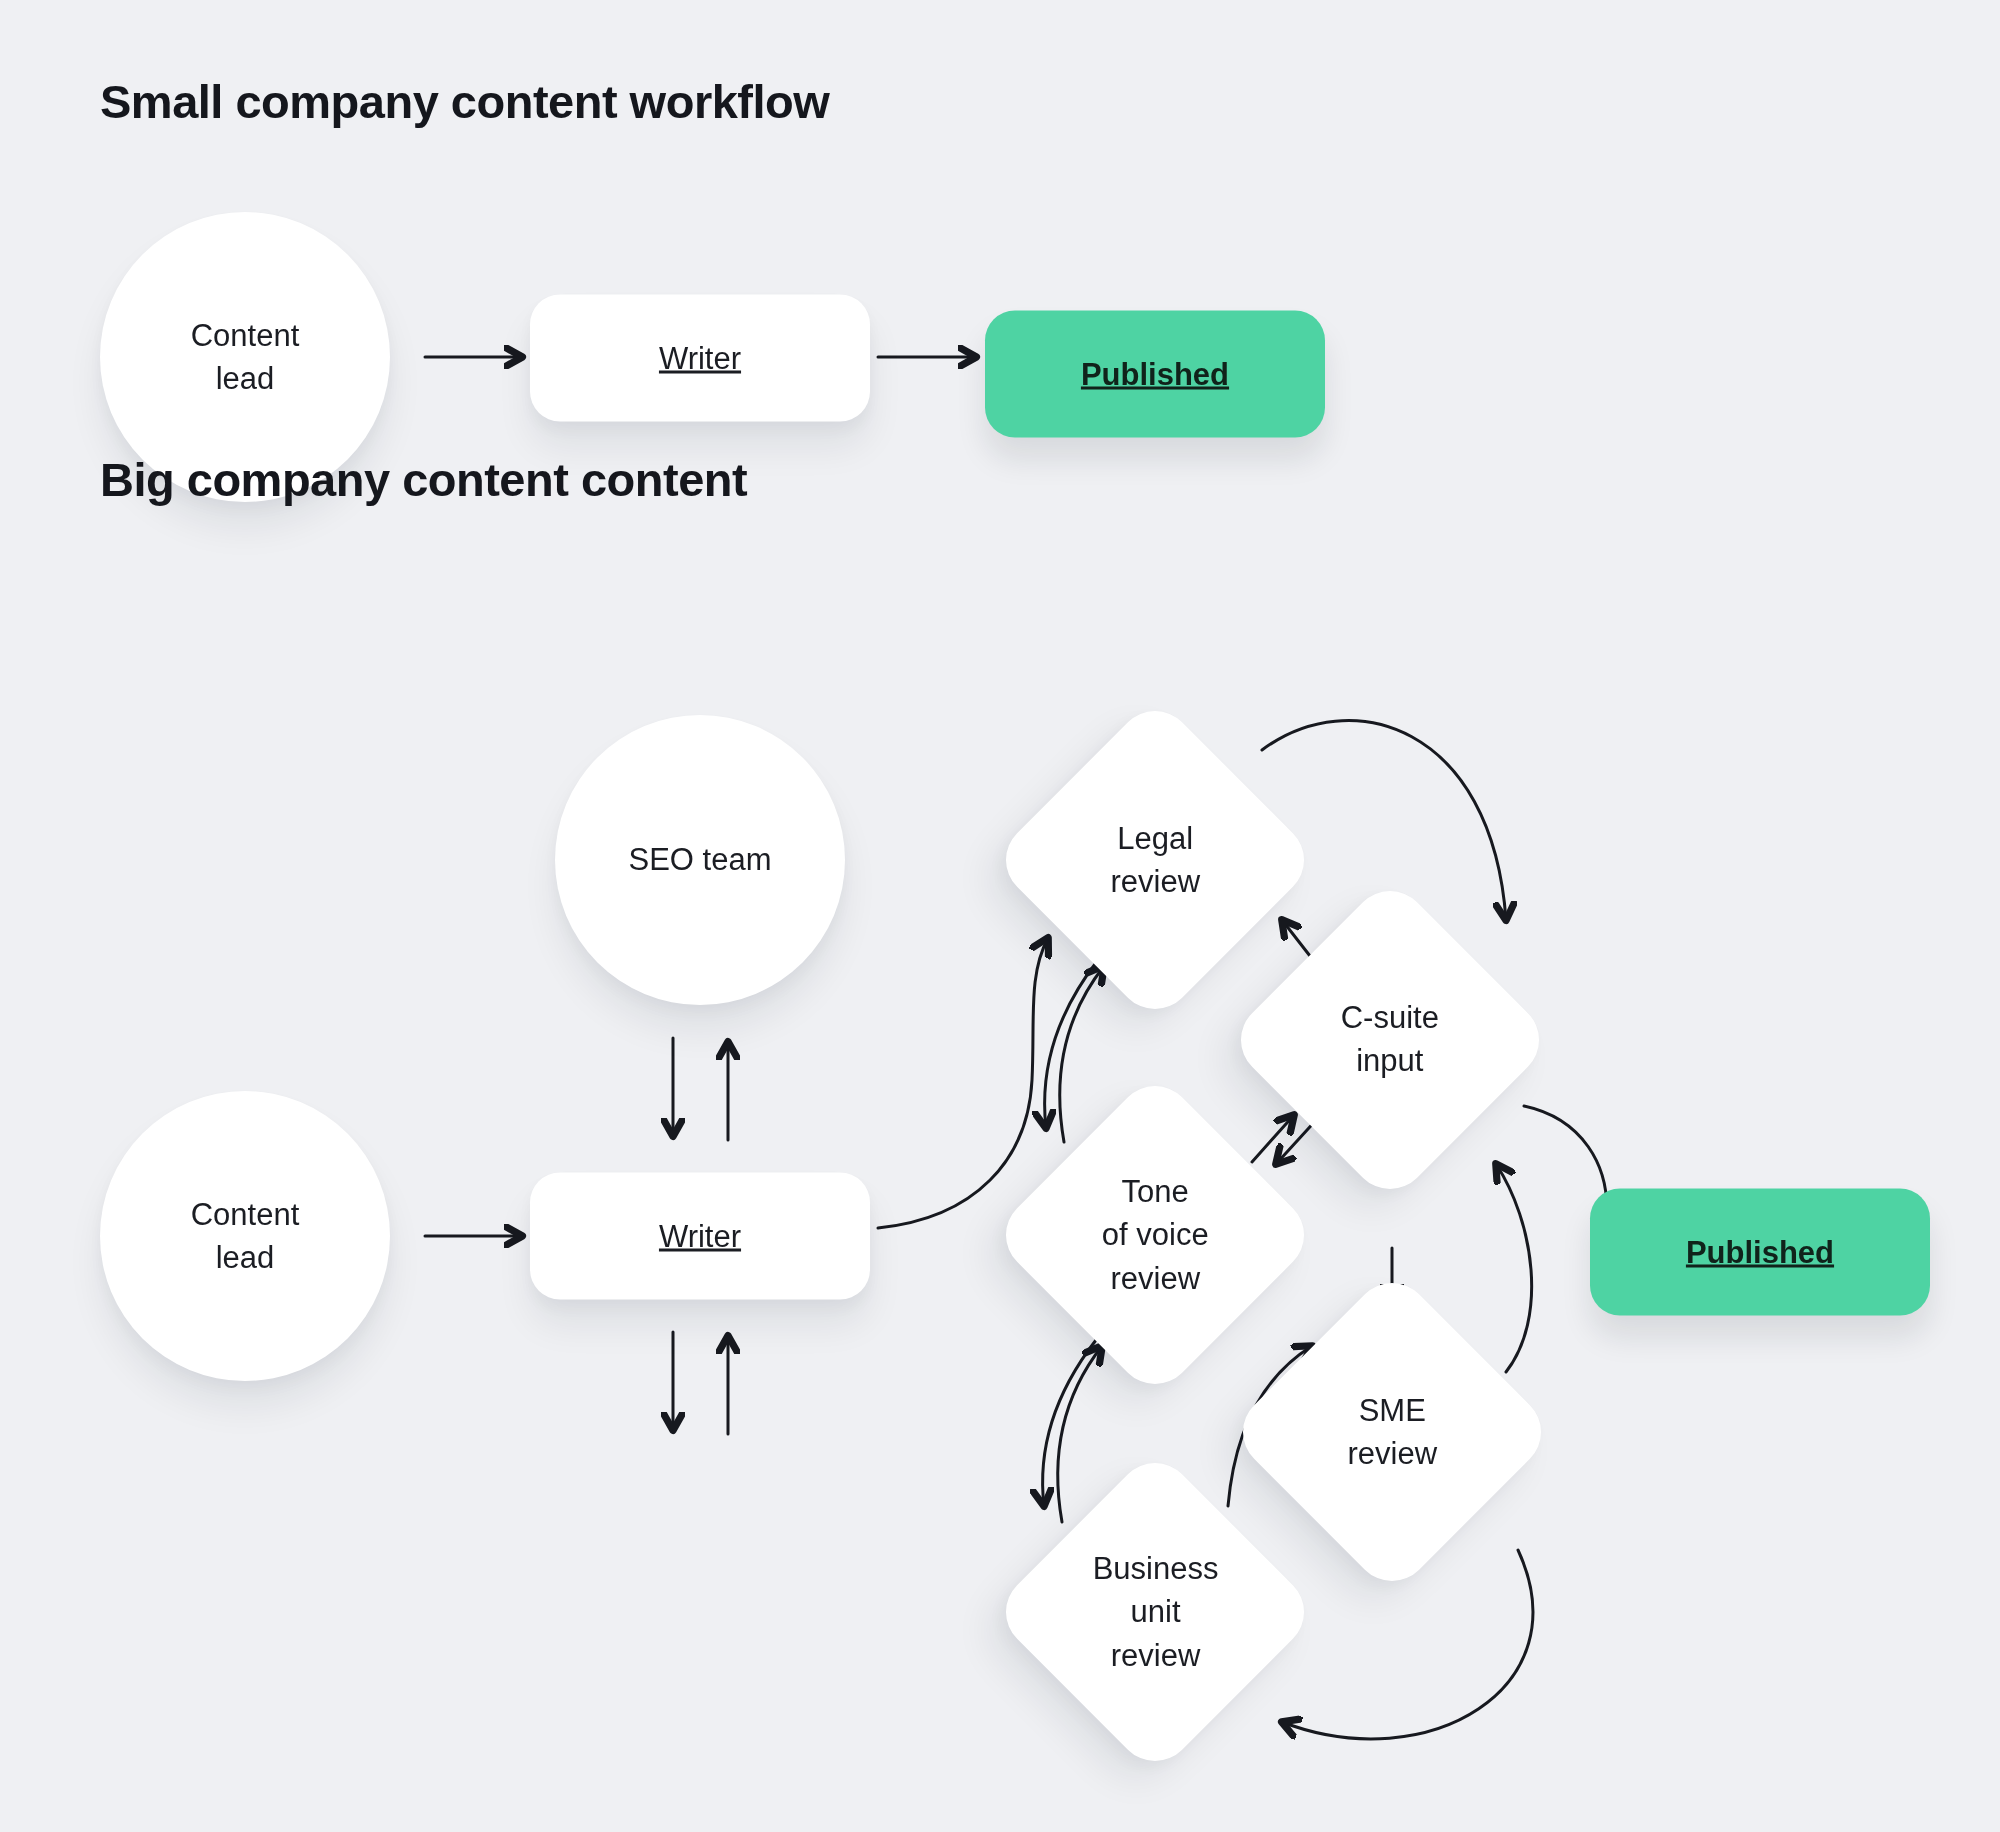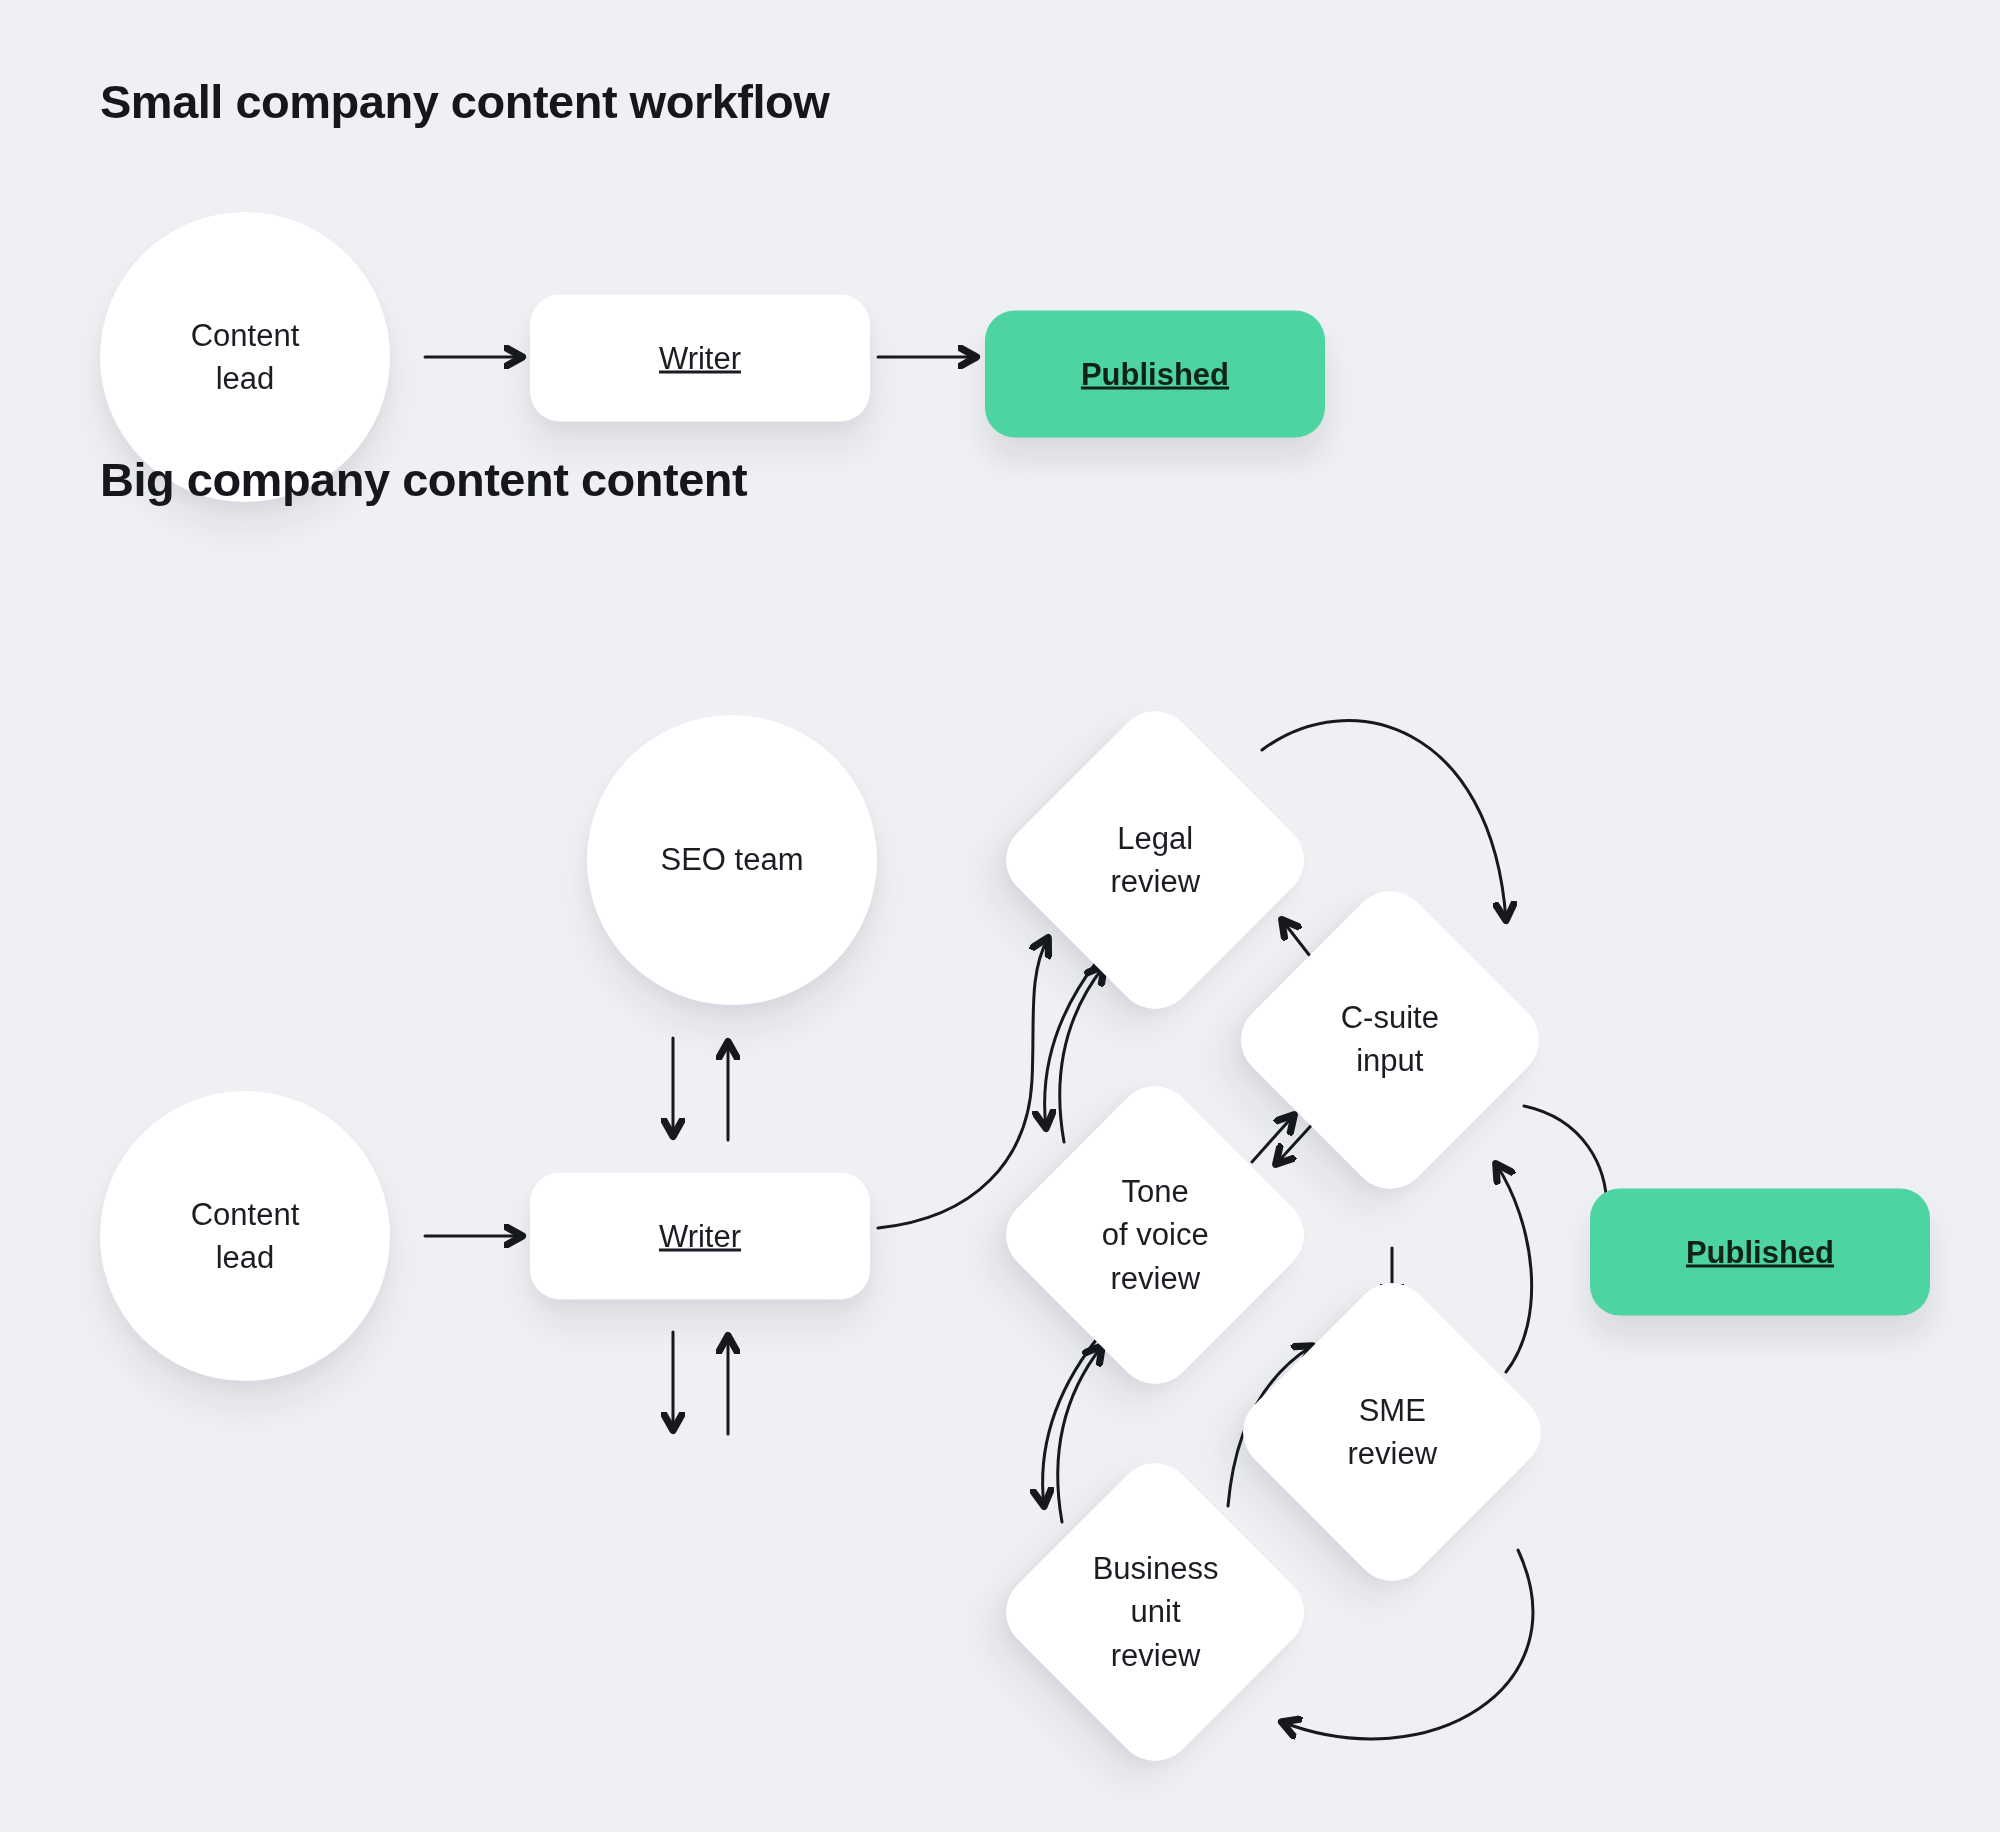--- a/index.html
+++ b/index.html
@@ -126,21 +126,21 @@
   <div class="node rect" style="left:700px; top:358px;">
     <span class="label">Writer</span>
   </div>
 
   <div class="node rect published" style="left:1155px; top:358px;">
     <span class="label">Published</span>
   </div>
 
   <h1 class="title" style="left:100px; top:452px;">Big company content content</h1>
 
-  <div class="node circle" style="left:732px; top:860px;justify-content:center;">
+  <div class="node circle" style="left:700px; top:860px;justify-content:center;">
     <span class="label">SEO team</span>
   </div>
 
   <div class="node circle" style="left:245px; top:1236px;">
     <span class="label">Content
 lead</span>
   </div>
 
   <div class="node rect" style="left:700px; top:1236px;">
     <span class="label">Writer</span>

